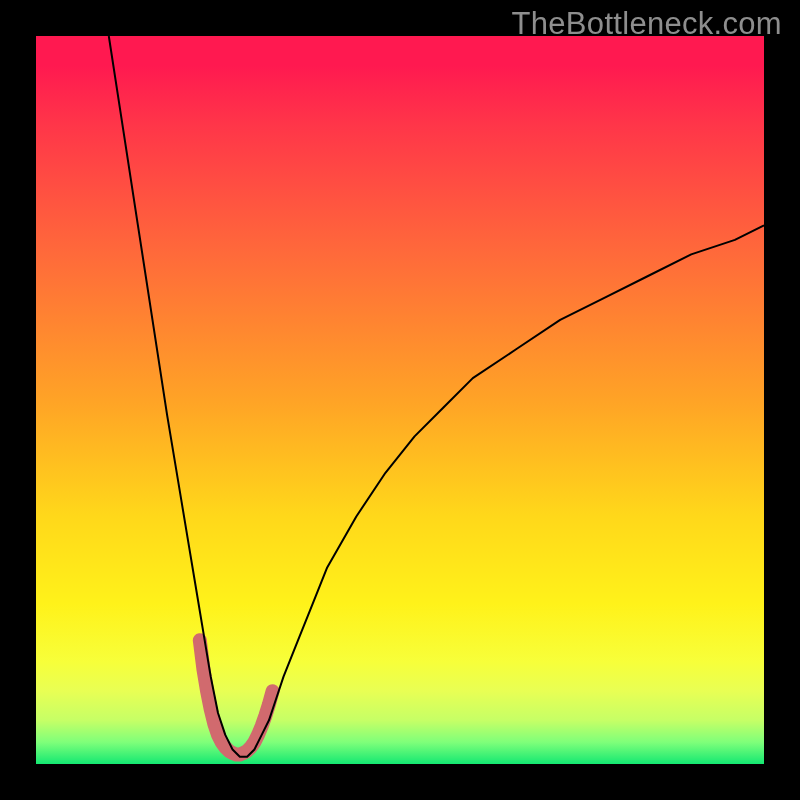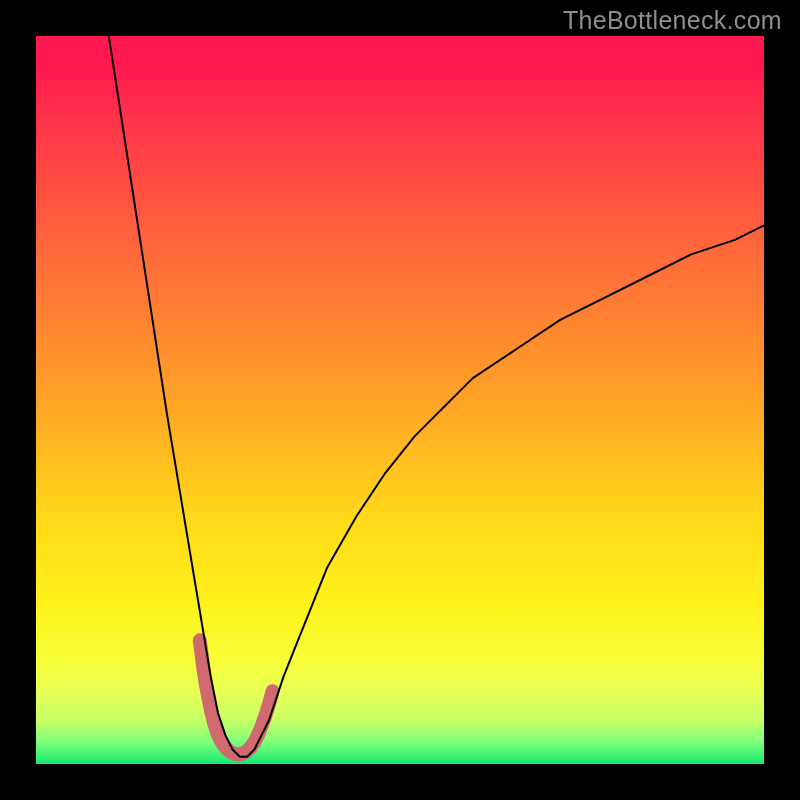--- a/index.html
+++ b/index.html
@@ -16,21 +16,21 @@
     top: 0;
     width: 800px;
     height: 800px;
     background: #000;
   }
   .watermark {
     position: absolute;
     top: 6px;
     right: 18px;
     font-family: Arial, Helvetica, sans-serif;
-    font-size: 25px;
+    font-size: 31px;
     color: #8e8e8e;
     font-weight: 500;
     letter-spacing: 0.3px;
   }
   .plot {
     position: absolute;
     left: 36px;
     top: 36px;
     width: 728px;
     height: 728px;

